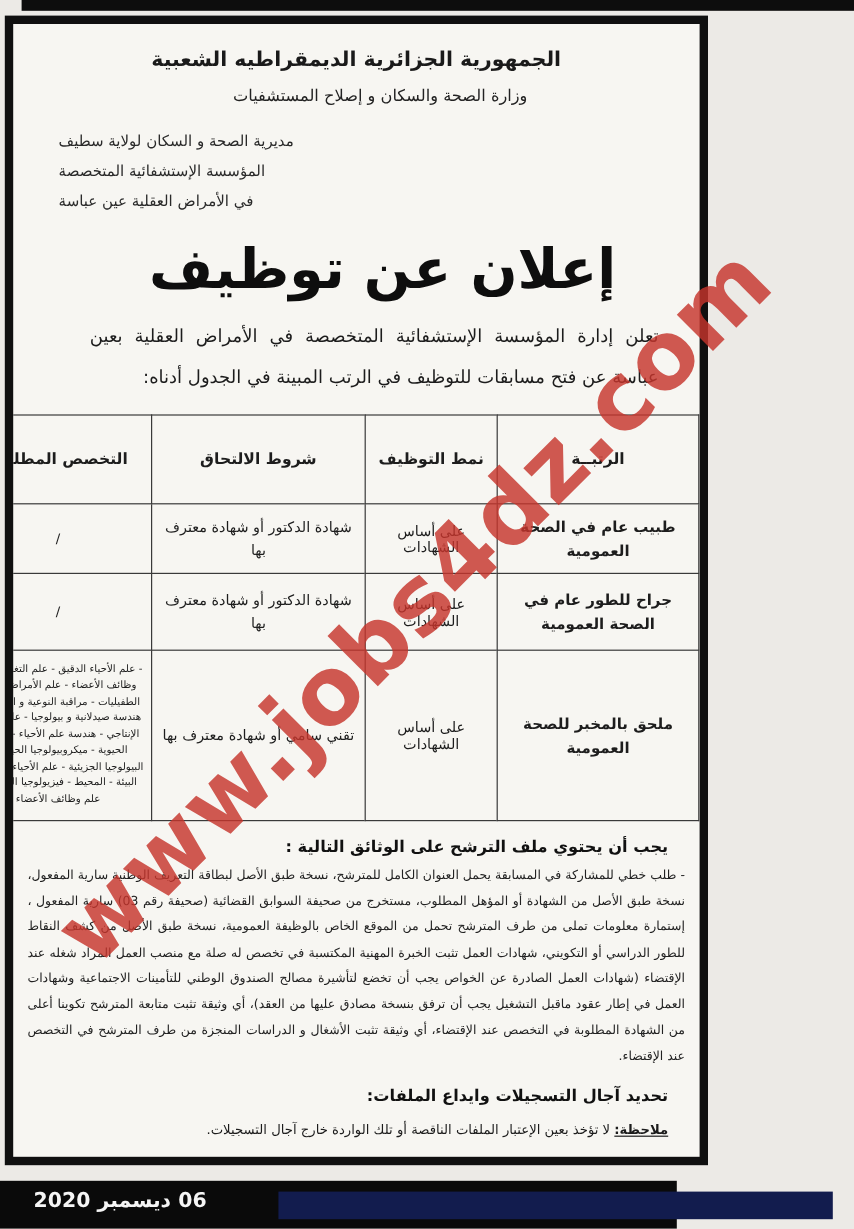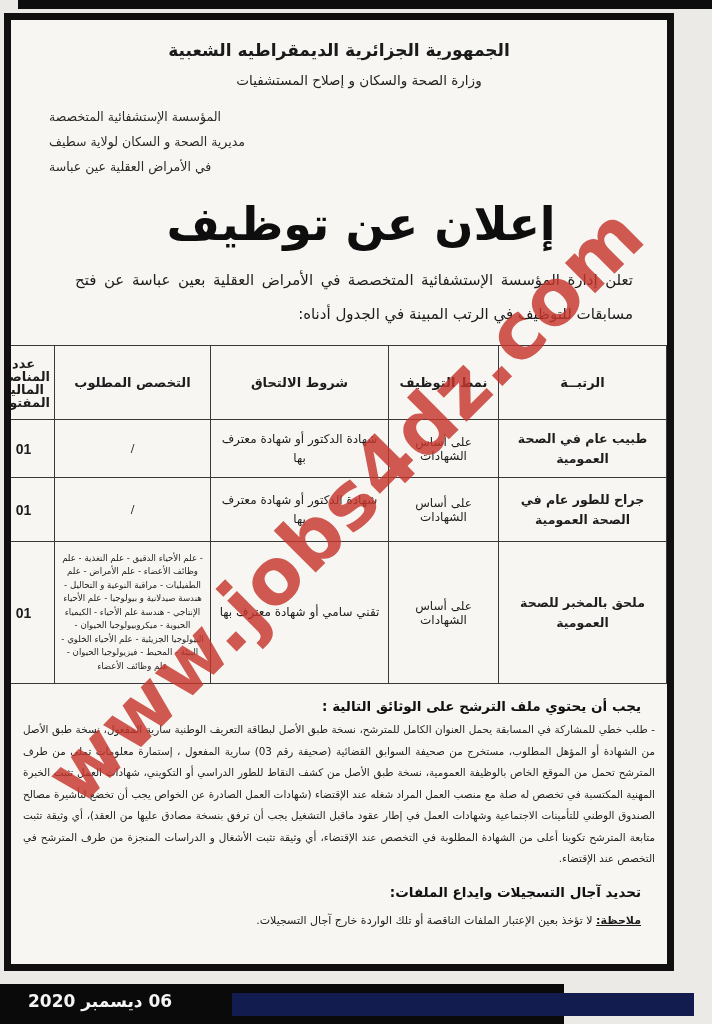--- a/index.html
+++ b/index.html
@@ -2,21 +2,21 @@
 <html lang="ar" dir="rtl"><head>
 <meta charset="utf-8">
 <style>
   * { margin:0; padding:0; box-sizing:border-box; }
   html,body { width:712px; }
   body { font-family:"DejaVu Sans", sans-serif; background:#e9e7e3; }
   .page { position:relative; width:712px; height:1024px; background:#eceae6; overflow:hidden; direction:rtl; }
 
   .top-strip { position:absolute; top:0; left:18px; right:0; height:9px; background:#0d0d0d; }
 
-  .frame { position:absolute; top:13px; left:4px; width:670px; height:958px;
+  .frame { position:absolute; top:13px; left:4px; width:586px; height:958px;
            border:7px solid #101010; background:#f7f6f2; overflow:hidden; }
 
   .republic { margin-top:20px; text-align:center; font-size:17px; font-weight:bold; color:#1a1a1a; }
   .ministry { margin-top:12px; text-align:center; font-size:13.5px; color:#222;padding-left:40px; }
 
   .directorate { margin-top:16px; padding-left:38px; text-align:left; direction:ltr; }
   .directorate div { direction:rtl; font-size:12.5px; line-height:25px; color:#2a2a2a; }
 
   .big-title { margin-top:18px; text-align:center; font-size:46px; font-weight:bold; color:#0e0e0e; letter-spacing:1px;padding-left:44px; }
 
@@ -61,22 +61,22 @@
 <div class="page">
 
   <div class="top-strip"></div>
 
   <div class="frame">
 
     <div class="republic">الجمهورية الجزائرية الديمقراطيه الشعبية</div>
     <div class="ministry">وزارة الصحة والسكان و إصلاح المستشفيات</div>
 
     <div class="directorate">
+      <div>مديرية الصحة و السكان لولاية سطيف</div>
       <div>المؤسسة الإستشفائية المتخصصة</div>
-      <div>مديرية الصحة و السكان لولاية سطيف</div>
       <div>في الأمراض العقلية عين عباسة</div>
     </div>
 
     <div class="big-title">إعلان عن توظيف</div>
 
     <div class="intro">تعلن إدارة المؤسسة الإستشفائية المتخصصة  في الأمراض العقلية بعين عباسة عن فتح مسابقات للتوظيف في الرتب المبينة في الجدول أدناه:</div>
 
     <table class="jobs">
       <colgroup>
         <col style="width:168px">

